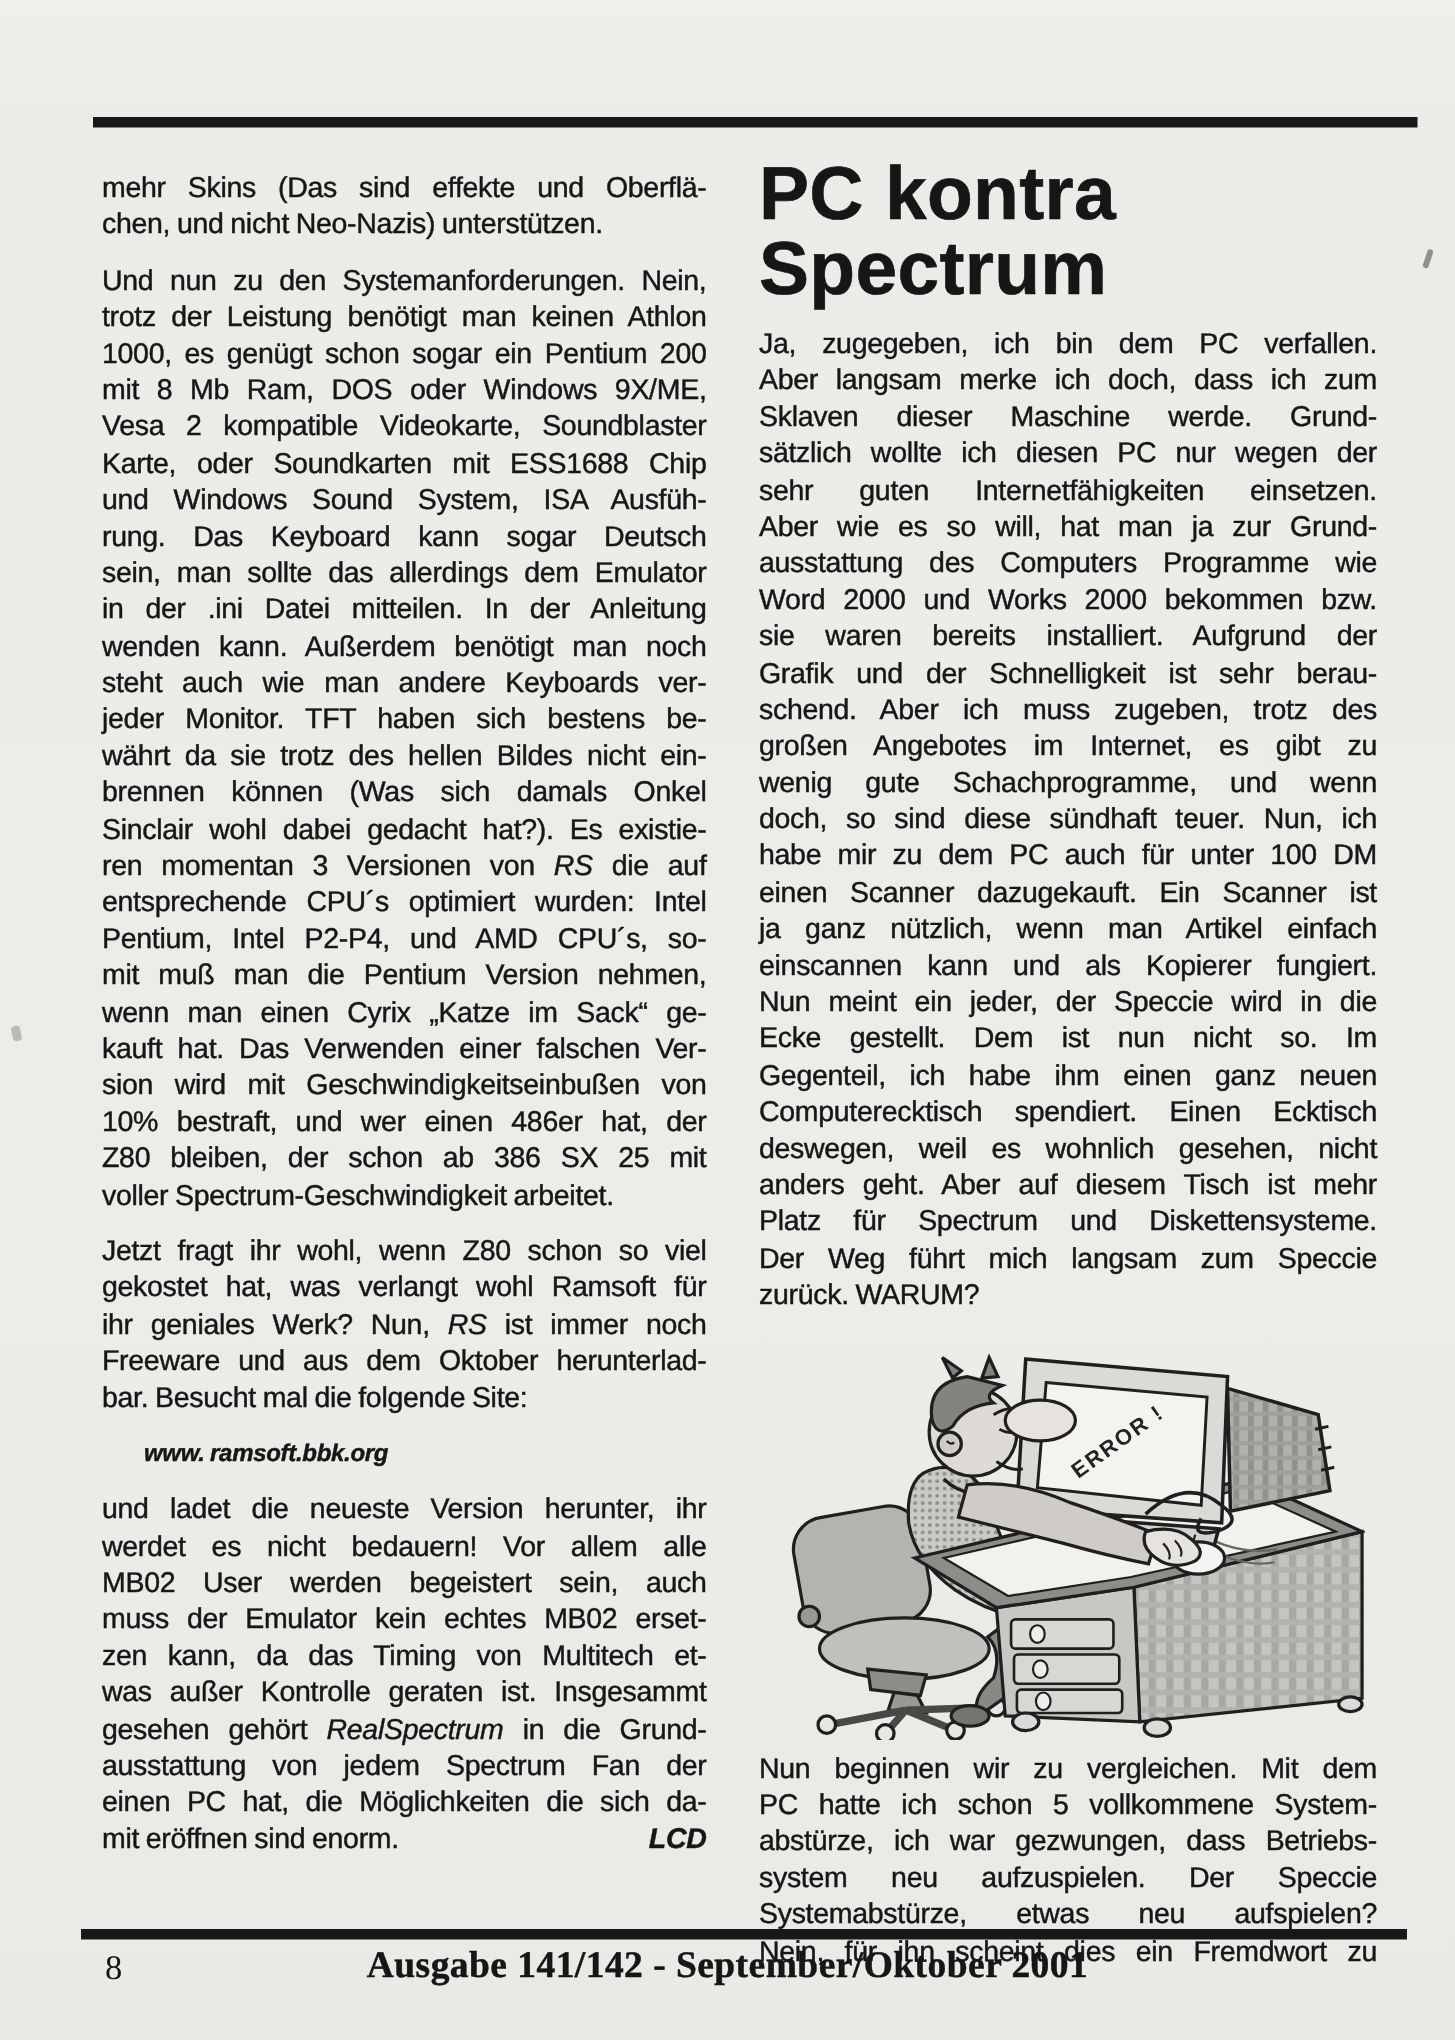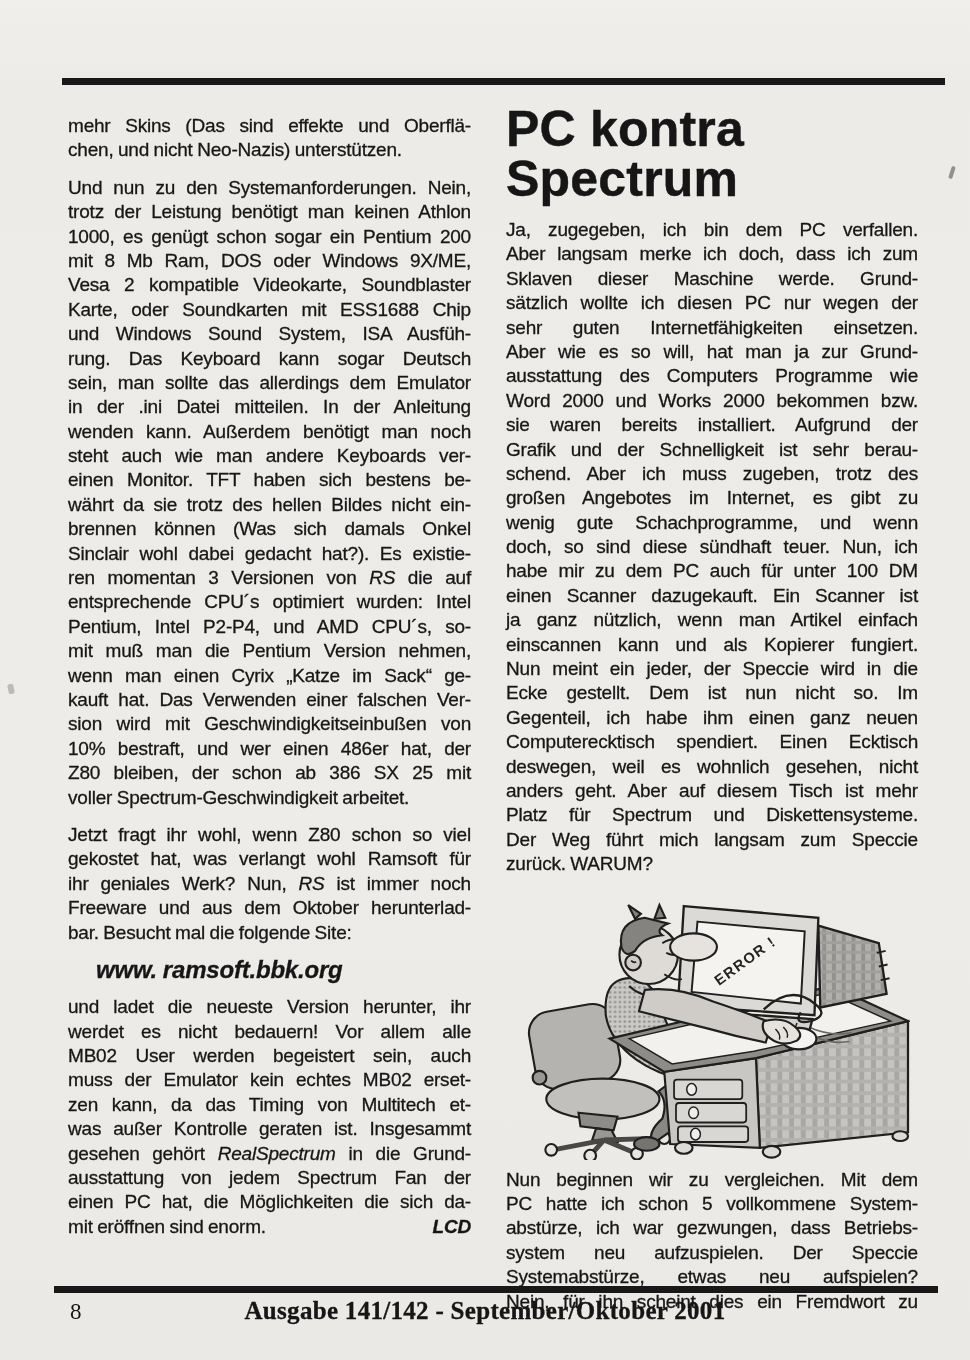--- a/index.html
+++ b/index.html
@@ -15,21 +15,21 @@
   .para{margin:0 0 13px 0;}
   .tline{
     font-size:19px;line-height:24.4px;height:24.4px;
     letter-spacing:-0.2px;word-spacing:-0.6px;
     -webkit-text-stroke:0.3px #1a1a1a;
   }
   .tline.j{text-align:justify;text-align-last:justify;}
   .tline.split{display:flex;justify-content:space-between;}
   .it{font-style:italic;}
   .bd{font-weight:bold;}
-  .para.site .tline{font-weight:bold;font-style:italic;padding-left:28px;font-size:24px;}
+  .para.site .tline{font-weight:bold;font-style:italic;padding-left:28px;font-size:16px;}
   .headline{
     font-size:50px;line-height:50px;font-weight:bold;letter-spacing:0.2px;
     margin:4px 0 14px 0;-webkit-text-stroke:0.4px #111;
   }
   .cartoon-wrap{margin:4px 0 8px 14px;width:390px;height:270px;}
   .footer-pagenum{
     position:absolute;left:70px;top:1299px;
     font-family:"Liberation Serif",serif;font-size:23px;
   }
   .footer-issue{
@@ -60,21 +60,21 @@
         <div class="tline j">1000, es genügt schon sogar ein Pentium 200</div>
         <div class="tline j">mit 8 Mb Ram, DOS oder Windows 9X/ME,</div>
         <div class="tline j">Vesa 2 kompatible Videokarte, Soundblaster</div>
         <div class="tline j">Karte, oder Soundkarten mit ESS1688 Chip</div>
         <div class="tline j">und Windows Sound System, ISA Ausfüh-</div>
         <div class="tline j">rung. Das Keyboard kann sogar Deutsch</div>
         <div class="tline j">sein, man sollte das allerdings dem Emulator</div>
         <div class="tline j">in der .ini Datei mitteilen. In der Anleitung</div>
         <div class="tline j">wenden kann. Außerdem benötigt man noch</div>
         <div class="tline j">steht auch wie man andere Keyboards ver-</div>
-        <div class="tline j">einen Monitor. TFT haben sich bestens be-</div>
+        <div class="tline j">jeder Monitor. TFT haben sich bestens be-</div>
         <div class="tline j">währt da sie trotz des hellen Bildes nicht ein-</div>
         <div class="tline j">brennen können (Was sich damals Onkel</div>
         <div class="tline j">Sinclair wohl dabei gedacht hat?). Es existie-</div>
         <div class="tline j"><span>ren momentan 3 Versionen von </span><span class="it">RS</span><span> die auf</span></div>
         <div class="tline j">entsprechende CPU´s optimiert wurden: Intel</div>
         <div class="tline j">Pentium, Intel P2-P4, und AMD CPU´s, so-</div>
         <div class="tline j">mit muß man die Pentium Version nehmen,</div>
         <div class="tline j">wenn man einen Cyrix „Katze im Sack“ ge-</div>
         <div class="tline j">kauft hat. Das Verwenden einer falschen Ver-</div>
         <div class="tline j">sion wird mit Geschwindigkeitseinbußen von</div>

